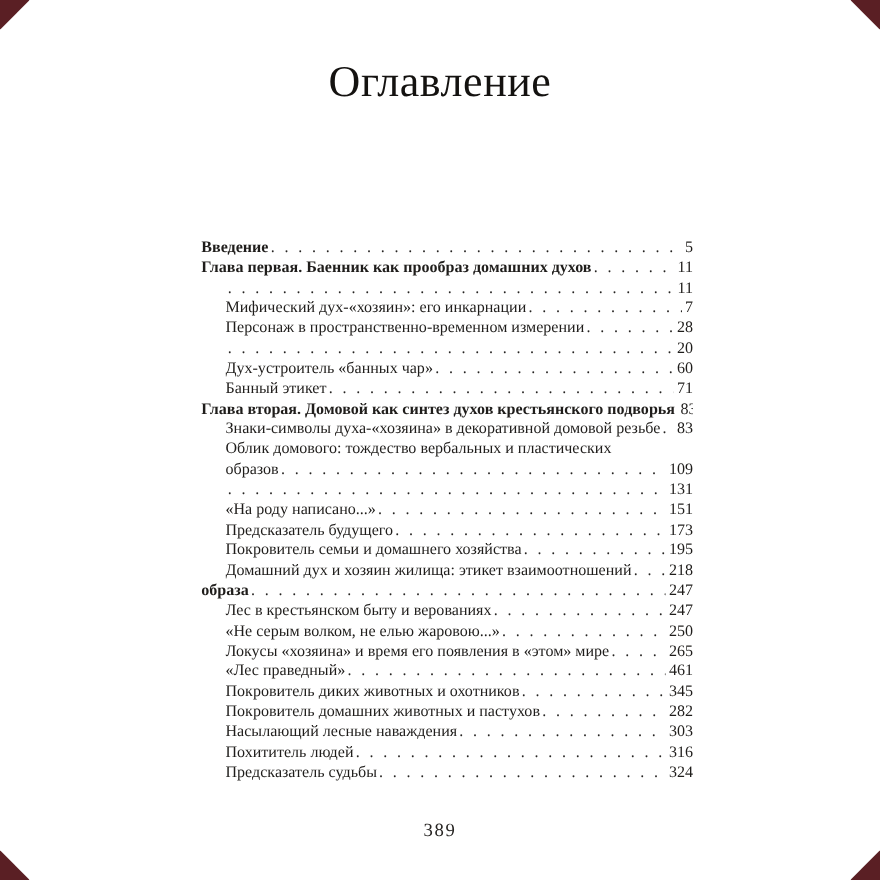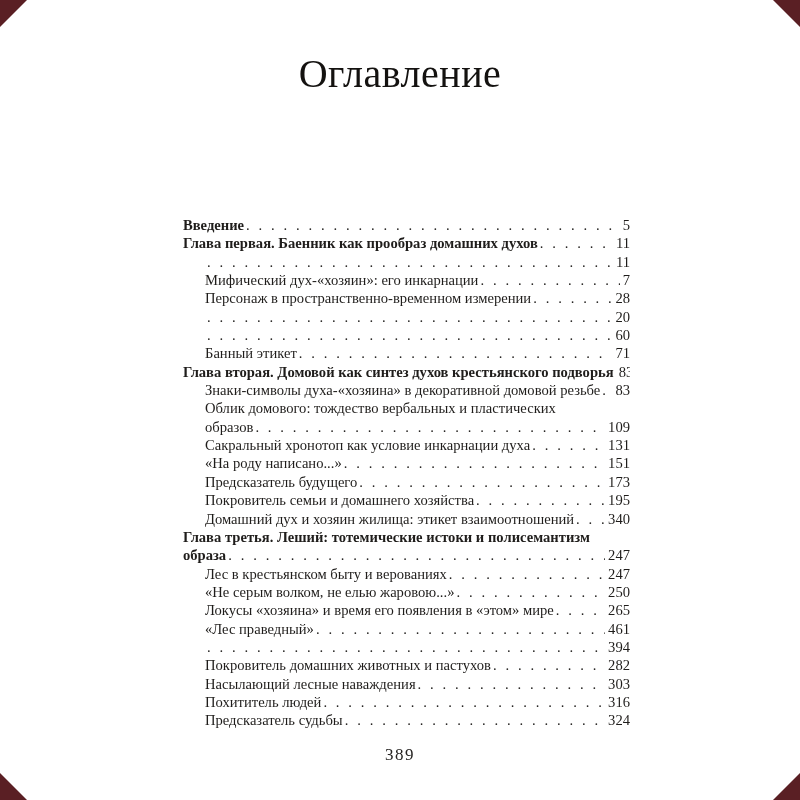--- a/index.html
+++ b/index.html
@@ -97,20 +97,21 @@
       </div>
     </div>
     <div class="entry level1">
       <div class="row">
         <span class="dots">. . . . . . . . . . . . . . . . . . . . . . . . . . . . . . . . . . . . . . . . . . . . . . . . . . . . . . . . . . . . . . . . . . . . . . </span>
         <span class="pg">20</span>
       </div>
     </div>
     <div class="entry level1">
       <div class="row">
+        <span class="ttl">Дух-устроитель «банных чар»</span>
         <span class="dots">. . . . . . . . . . . . . . . . . . . . . . . . . . . . . . . . . . . . . . . . . . . . . . . . . . . . . . . . . . . . . . . . . . . . . . </span>
         <span class="pg">60</span>
       </div>
     </div>
     <div class="entry level1">
       <div class="row">
         <span class="ttl">Банный этикет</span>
         <span class="dots">. . . . . . . . . . . . . . . . . . . . . . . . . . . . . . . . . . . . . . . . . . . . . . . . . . . . . . . . . . . . . . . . . . . . . . </span>
         <span class="pg">71</span>
       </div>
@@ -134,21 +135,20 @@
         <span class="ttl">Облик домового: тождество вербальных и пластических</span>
       </div>
       <div class="row">
         <span class="ttl">образов</span>
         <span class="dots">. . . . . . . . . . . . . . . . . . . . . . . . . . . . . . . . . . . . . . . . . . . . . . . . . . . . . . . . . . . . . . . . . . . . . . </span>
         <span class="pg">109</span>
       </div>
     </div>
     <div class="entry level1">
       <div class="row">
-        <span class="ttl">Сакральный хронотоп как условие инкарнации духа</span>
         <span class="dots">. . . . . . . . . . . . . . . . . . . . . . . . . . . . . . . . . . . . . . . . . . . . . . . . . . . . . . . . . . . . . . . . . . . . . . </span>
         <span class="pg">131</span>
       </div>
     </div>
     <div class="entry level1">
       <div class="row">
         <span class="ttl">«На роду написано...»</span>
         <span class="dots">. . . . . . . . . . . . . . . . . . . . . . . . . . . . . . . . . . . . . . . . . . . . . . . . . . . . . . . . . . . . . . . . . . . . . . </span>
         <span class="pg">151</span>
       </div>
@@ -164,27 +164,24 @@
       <div class="row">
         <span class="ttl">Покровитель семьи и домашнего хозяйства</span>
         <span class="dots">. . . . . . . . . . . . . . . . . . . . . . . . . . . . . . . . . . . . . . . . . . . . . . . . . . . . . . . . . . . . . . . . . . . . . . </span>
         <span class="pg">195</span>
       </div>
     </div>
     <div class="entry level1">
       <div class="row">
         <span class="ttl">Домашний дух и хозяин жилища: этикет взаимоотношений</span>
         <span class="dots">. . . . . . . . . . . . . . . . . . . . . . . . . . . . . . . . . . . . . . . . . . . . . . . . . . . . . . . . . . . . . . . . . . . . . . </span>
-        <span class="pg">340</span>
-      </div>
-    </div>
-    <div class="entry level0 bold">
-      <div class="row">
-        <span class="ttl">Глава третья. Леший: тотемические истоки и полисемантизм</span>
-      </div>
+        <span class="pg">218</span>
+      </div>
+    </div>
+    <div class="entry level0 bold">
       <div class="row">
         <span class="ttl">образа</span>
         <span class="dots">. . . . . . . . . . . . . . . . . . . . . . . . . . . . . . . . . . . . . . . . . . . . . . . . . . . . . . . . . . . . . . . . . . . . . . </span>
         <span class="pg">247</span>
       </div>
     </div>
     <div class="entry level1">
       <div class="row">
         <span class="ttl">Лес в крестьянском быту и верованиях</span>
         <span class="dots">. . . . . . . . . . . . . . . . . . . . . . . . . . . . . . . . . . . . . . . . . . . . . . . . . . . . . . . . . . . . . . . . . . . . . . </span>
@@ -207,22 +204,23 @@
     </div>
     <div class="entry level1">
       <div class="row">
         <span class="ttl">«Лес праведный»</span>
         <span class="dots">. . . . . . . . . . . . . . . . . . . . . . . . . . . . . . . . . . . . . . . . . . . . . . . . . . . . . . . . . . . . . . . . . . . . . . </span>
         <span class="pg">461</span>
       </div>
     </div>
     <div class="entry level1">
       <div class="row">
-        <span class="dots">. . . . . . . . . . . . . . . . . . . . . . . . . . . . . . . . . . . . . . . . . . . . . . . . . . . . . . . . . . . . . . . . . . . . . . </span>
-        <span class="pg">394</span>
+        <span class="ttl">Покровитель диких животных и охотников</span>
+        <span class="dots">. . . . . . . . . . . . . . . . . . . . . . . . . . . . . . . . . . . . . . . . . . . . . . . . . . . . . . . . . . . . . . . . . . . . . . </span>
+        <span class="pg">345</span>
       </div>
     </div>
     <div class="entry level1">
       <div class="row">
         <span class="ttl">Покровитель домашних животных и пастухов</span>
         <span class="dots">. . . . . . . . . . . . . . . . . . . . . . . . . . . . . . . . . . . . . . . . . . . . . . . . . . . . . . . . . . . . . . . . . . . . . . </span>
         <span class="pg">282</span>
       </div>
     </div>
     <div class="entry level1">

